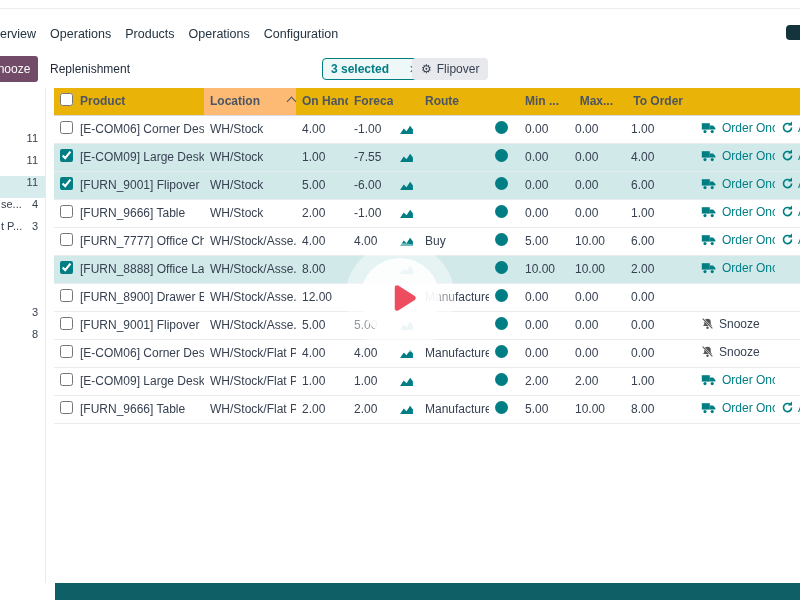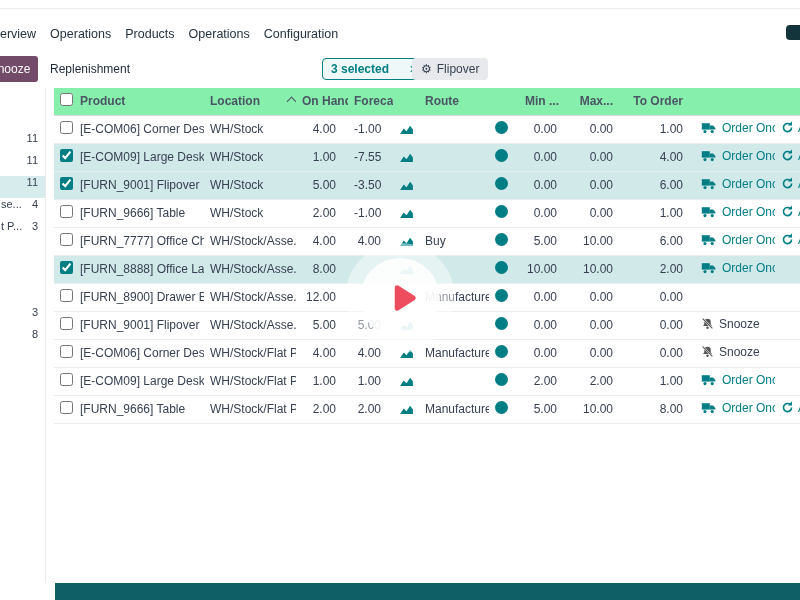--- a/index.html
+++ b/index.html
@@ -30,27 +30,27 @@
   .content { position: absolute; top: 88px; left: 0; right: 0; bottom: 17px; display: flex; overflow: hidden; }
   .side-strip { width: 46px; flex: none; border-right: 1px solid #e9eaec; font-size: 11px; }
   .side-group-0 { margin-top: 44px; }
   .side-gap { height: 64px; }
   .side-item { height: 22px; display: flex; justify-content: flex-end; padding-right: 7px; color: #374151; position: relative; cursor: pointer; }
   .side-item.sel { background: #d7ecec; }
   .side-label { position: absolute; left: 1px; white-space: nowrap; overflow: hidden; max-width: 26px; }
 
   .table-area { flex: 1; overflow: hidden; padding-left: 8px; }
   table.list { border-collapse: collapse; table-layout: fixed; width: 781px; font-size: 12px; }
-  thead th { height: 27px; background: #86efac; font-weight: 600; color: #4b5563; text-align: left; padding: 0 6px; border-bottom: 1px solid #d8dadf; white-space: nowrap; overflow: hidden; cursor: pointer; }
+  thead th { height: 27px; background: #eab308; font-weight: 600; color: #4b5563; text-align: left; padding: 0 6px; border-bottom: 1px solid #d8dadf; white-space: nowrap; overflow: hidden; cursor: pointer; }
   thead th.col-num { text-align: right; padding-right: 12px; }
-  thead th.sorted { background: #86efac; }
+  thead th.sorted { background: #fdba74; }
   .caret { display: inline-block; margin-left: 28px; width: 8px; height: 5px; position: relative; top: -2px; }
   .caret::before { content: ""; position: absolute; left: 0; top: 0; width: 6px; height: 6px; border-left: 1.5px solid #4b5563; border-top: 1.5px solid #4b5563; transform: rotate(45deg); }
   tbody td { height: 28px; border-bottom: 1px solid #e9ebee; padding: 0 6px; white-space: nowrap; overflow: hidden; color: #374151; background: #fff; }
-  td.col-num { text-align: right; padding-right: 12px; }
+  td.col-num { text-align: left; padding-right: 12px; }
   tr.sel-row td { background: #d2e9ea; }
   .chart-ic svg { width: 15px; height: 11px; display: inline-block; vertical-align: middle; cursor: pointer; }
   .info-ic { display: inline-flex; width: 13px; height: 13px; border-radius: 50%; background: #017E84; color: #fff; align-items: center; justify-content: center; font-size: 9px; font-weight: 700; font-style: italic; font-family: "Liberation Serif", serif; cursor: pointer; }
   .order-btn { color: #017E84; display: inline-flex; align-items: center; gap: 5px; cursor: pointer; }
   .snooze-btn { color: #374151; display: inline-flex; align-items: center; gap: 5px; cursor: pointer; }
   .auto-btn { color: #017E84; display: inline-flex; align-items: center; gap: 4px; cursor: pointer; }
   .order-btn svg, .snooze-btn svg, .auto-btn svg { flex: none; }
   input[type="checkbox"] { width: 13px; height: 13px; accent-color: #017E84; cursor: pointer; }
 
   .bottom-bar { position: absolute; left: 55px; right: 0; bottom: 0; height: 17px; background: #0E5F66; }
@@ -240,21 +240,21 @@
         <span class="auto-label">Aut</span>
       </span>
     </td>
   </tr>
 
   <tr class="sel-row">
     <td><input type="checkbox" checked="" style=""></td>
     <td>[FURN_9001] Flipover</td>
     <td>WH/Stock</td>
     <td class="col-num">5.00</td>
-    <td class="col-num">-3.50</td>
+    <td class="col-num">-6.00</td>
     <td>
       <span class="chart-ic">
         <svg viewBox="0 0 16 12">
                     <path d="M1 11 L5 5 L8 8 L12 2 L15 6 L15 11 Z" fill="#017E84"></path>
                   </svg>
       </span>
     </td>
     <td></td>
     <td><span class="info-ic"></span></td>
     <td class="col-num">0.00</td>

